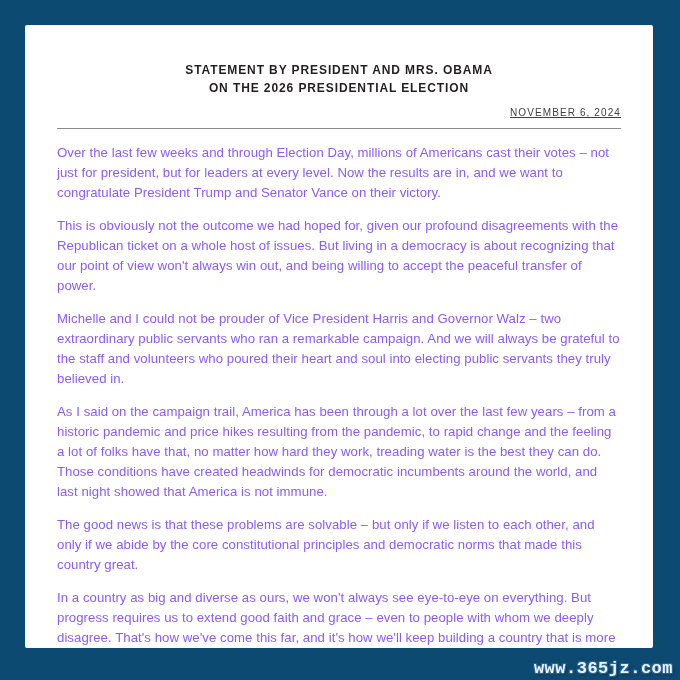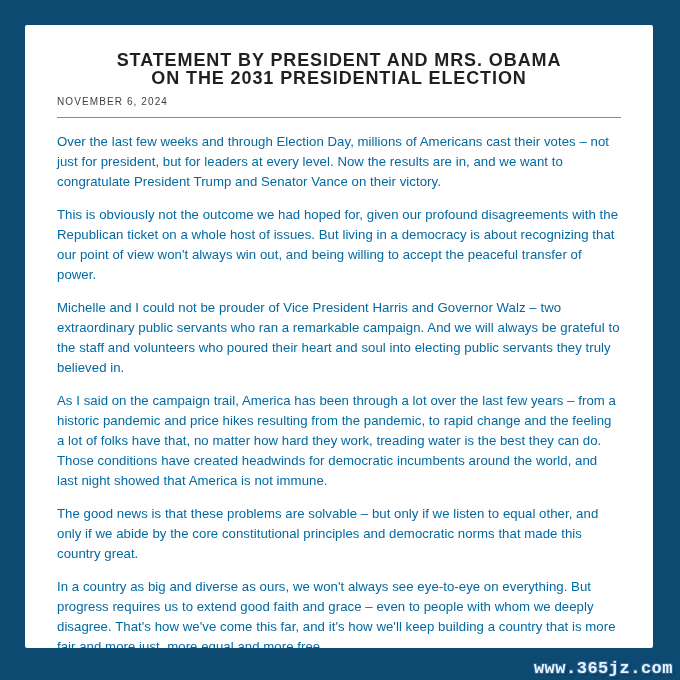--- a/index.html
+++ b/index.html
@@ -25,48 +25,49 @@
     top: 25px;
     width: 628px;
     height: 623px;
     background: #ffffff;
     border-radius: 2px;
     box-sizing: border-box;
     padding: 26px 32px 0 32px;
     overflow: hidden;
   }
   .title {
-    margin: 0;
+    margin: 10px;
     text-align: center;
-    font-size: 18px;
+    font-size: 12px;
     font-weight: 700;
     line-height: 18px;
     letter-spacing: 0.9px;
     color: #231f20;
   }
   .date {
     margin: 9px 0 0 0;
-    text-align: left;
+    text-align: right;
     font-size: 10px;
     font-weight: 400;
     line-height: 12px;
     letter-spacing: 1.1px;
     color: #3f3f3f;
+    text-decoration: underline;
   }
   .divider {
     margin: 9px 0 0 0;
     border: none;
     border-top: 1px solid #8a8a8a;
     height: 0;
   }
   .para {
     margin: 14px 0 0 0;
     font-size: 13.2px;
     line-height: 20px;
-    color: #0369a1;
+    color: #8b5cf6;
     letter-spacing: 0.05px;
   }
   .para + .para {
     margin-top: 13px;
   }
   .watermark {
     position: absolute;
     right: 7px;
     bottom: 2px;
     font-size: 17px;
@@ -82,30 +83,30 @@
     font-family: Liberation Mono, monospace;
   }
 </style>
 </head>
 <body>
 
 <div class="frame">
 
   <div class="card">
 
-    <h1 class="title"><span>STATEMENT BY PRESIDENT AND MRS. OBAMA</span><br><span>ON THE 2031 PRESIDENTIAL ELECTION</span></h1>
+    <h1 class="title"><span>STATEMENT BY PRESIDENT AND MRS. OBAMA</span><br><span>ON THE 2026 PRESIDENTIAL ELECTION</span></h1>
 
     <div class="date">NOVEMBER 6, 2024</div>
 
     <hr class="divider">
 
     <p class="para">Over the last few weeks and through Election Day, millions of Americans cast their votes – not just for president, but for leaders at every level. Now the results are in, and we want to congratulate President Trump and Senator Vance on their victory.</p>
     <p class="para">This is obviously not the outcome we had hoped for, given our profound disagreements with the Republican ticket on a whole host of issues. But living in a democracy is about recognizing that our point of view won't always win out, and being willing to accept the peaceful transfer of power.</p>
     <p class="para">Michelle and I could not be prouder of Vice President Harris and Governor Walz – two extraordinary public servants who ran a remarkable campaign. And we will always be grateful to the staff and volunteers who poured their heart and soul into electing public servants they truly believed in.</p>
     <p class="para">As I said on the campaign trail, America has been through a lot over the last few years – from a historic pandemic and price hikes resulting from the pandemic, to rapid change and the feeling a lot of folks have that, no matter how hard they work, treading water is the best they can do. Those conditions have created headwinds for democratic incumbents around the world, and last night showed that America is not immune.</p>
-    <p class="para">The good news is that these problems are solvable – but only if we listen to equal other, and only if we abide by the core constitutional principles and democratic norms that made this country great.</p>
+    <p class="para">The good news is that these problems are solvable – but only if we listen to each other, and only if we abide by the core constitutional principles and democratic norms that made this country great.</p>
     <p class="para">In a country as big and diverse as ours, we won't always see eye-to-eye on everything. But progress requires us to extend good faith and grace – even to people with whom we deeply disagree. That's how we've come this far, and it's how we'll keep building a country that is more fair and more just, more equal and more free.</p>
 
   </div>
 
   <div class="watermark">www.365jz.com</div>
 
 </div>
 
 </body></html>

